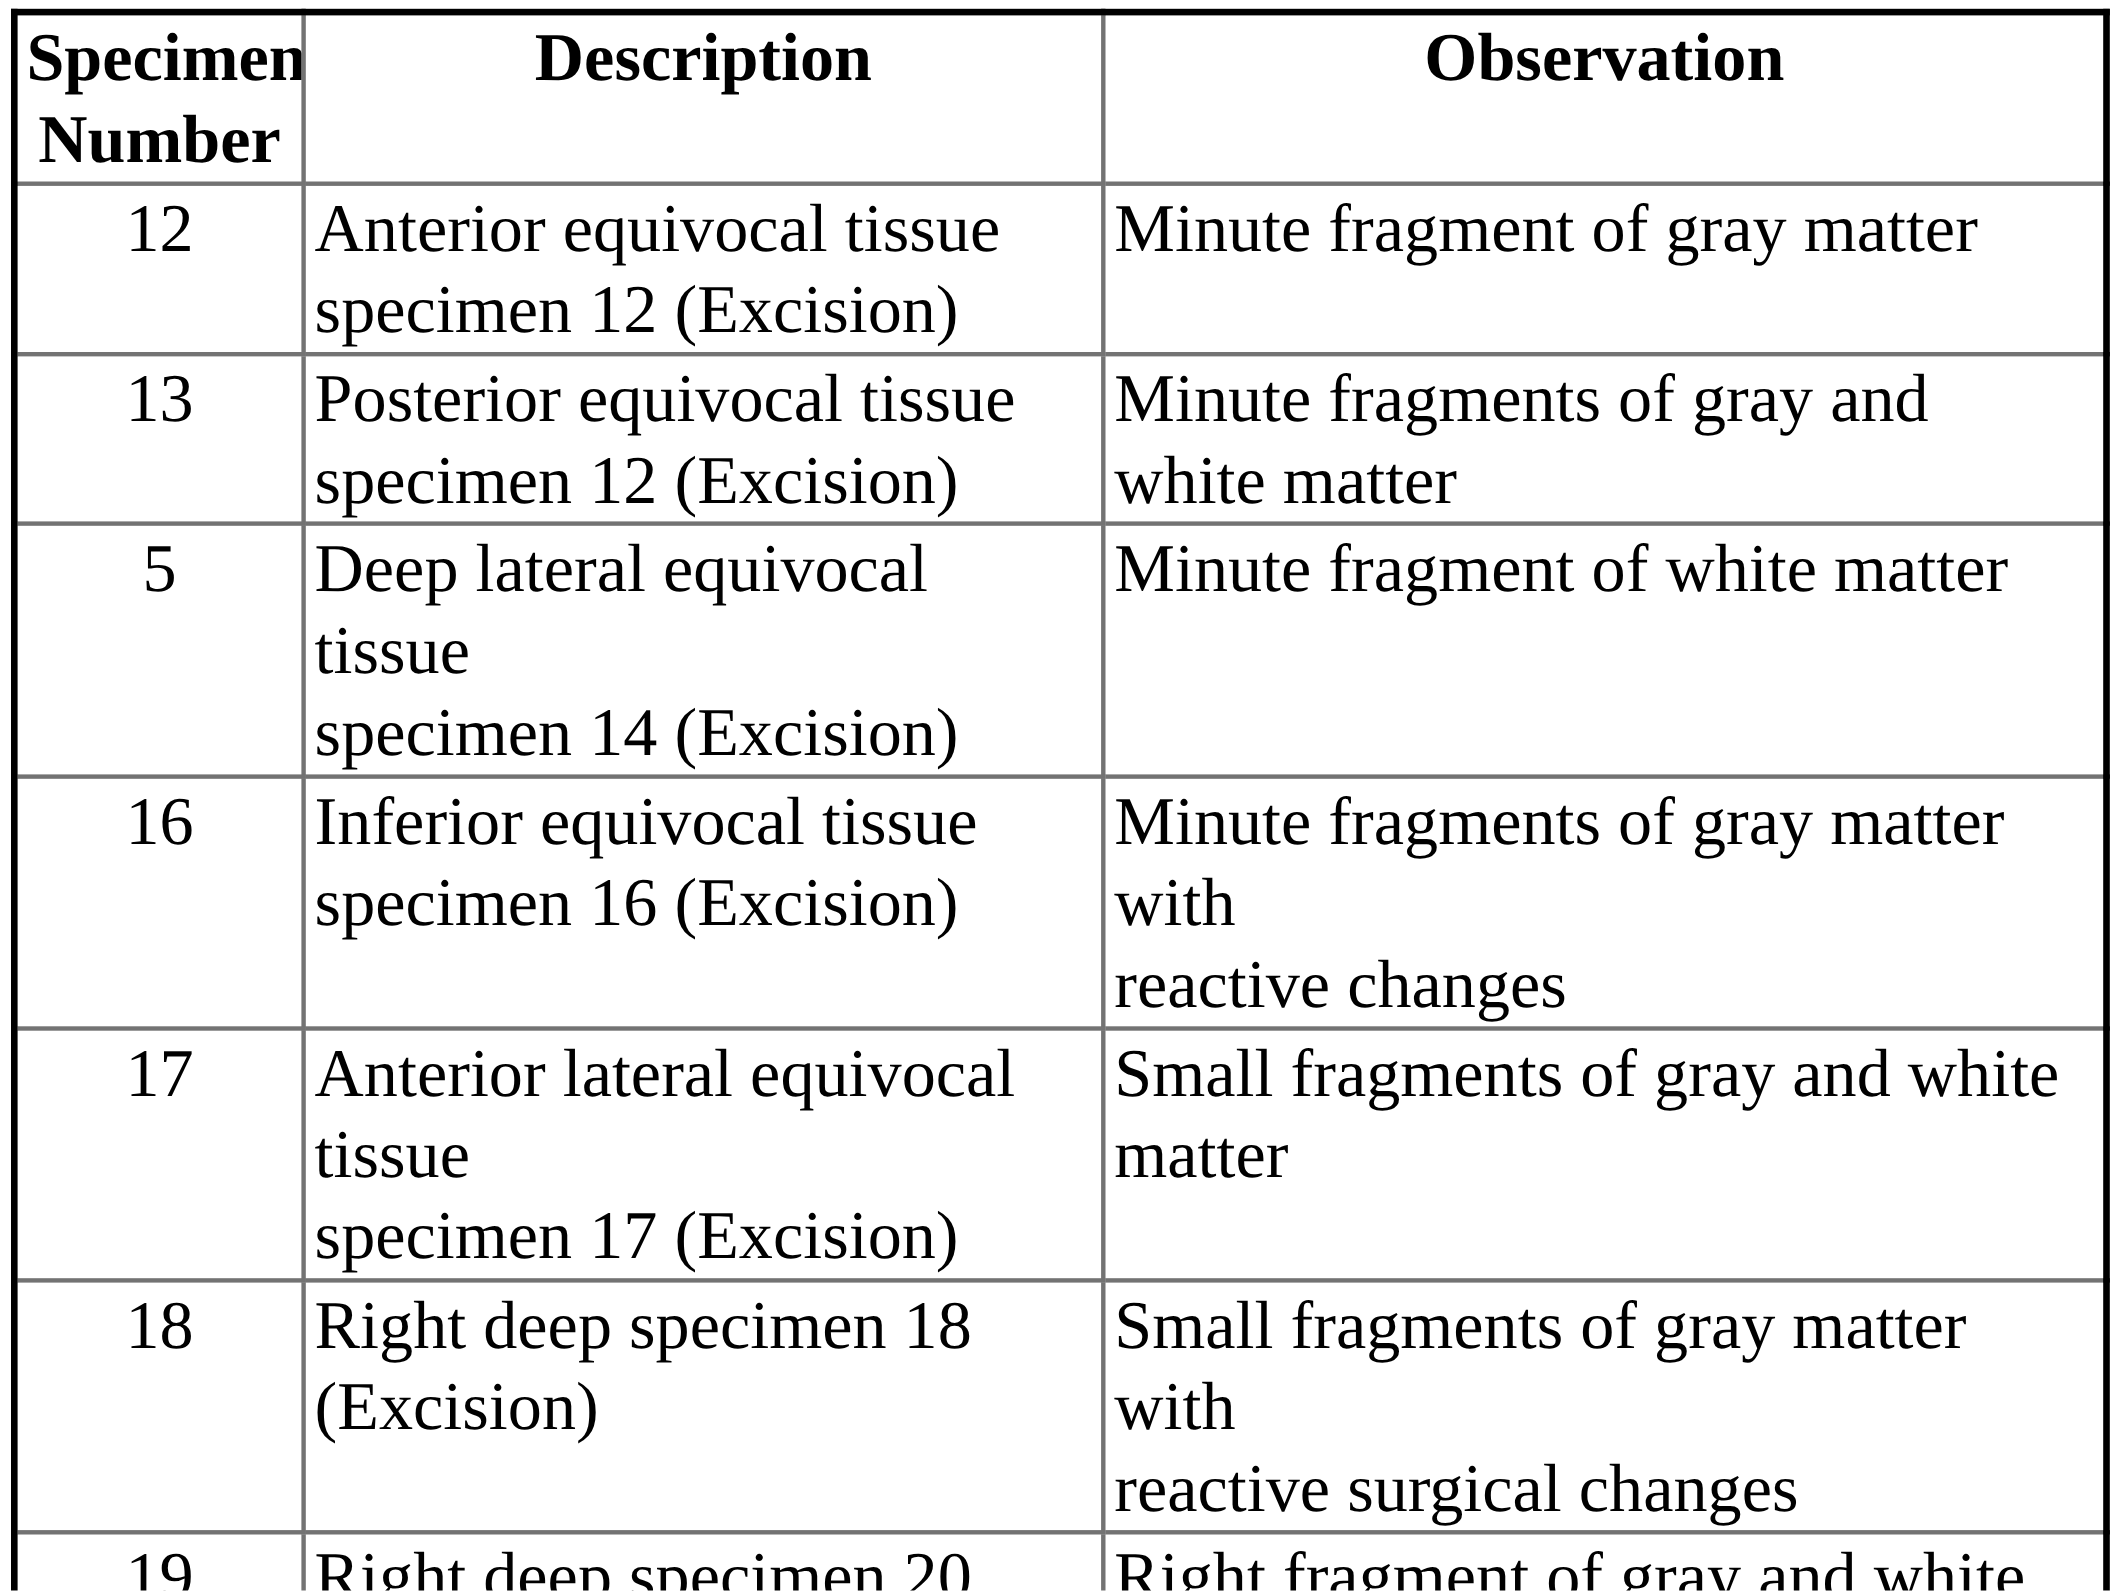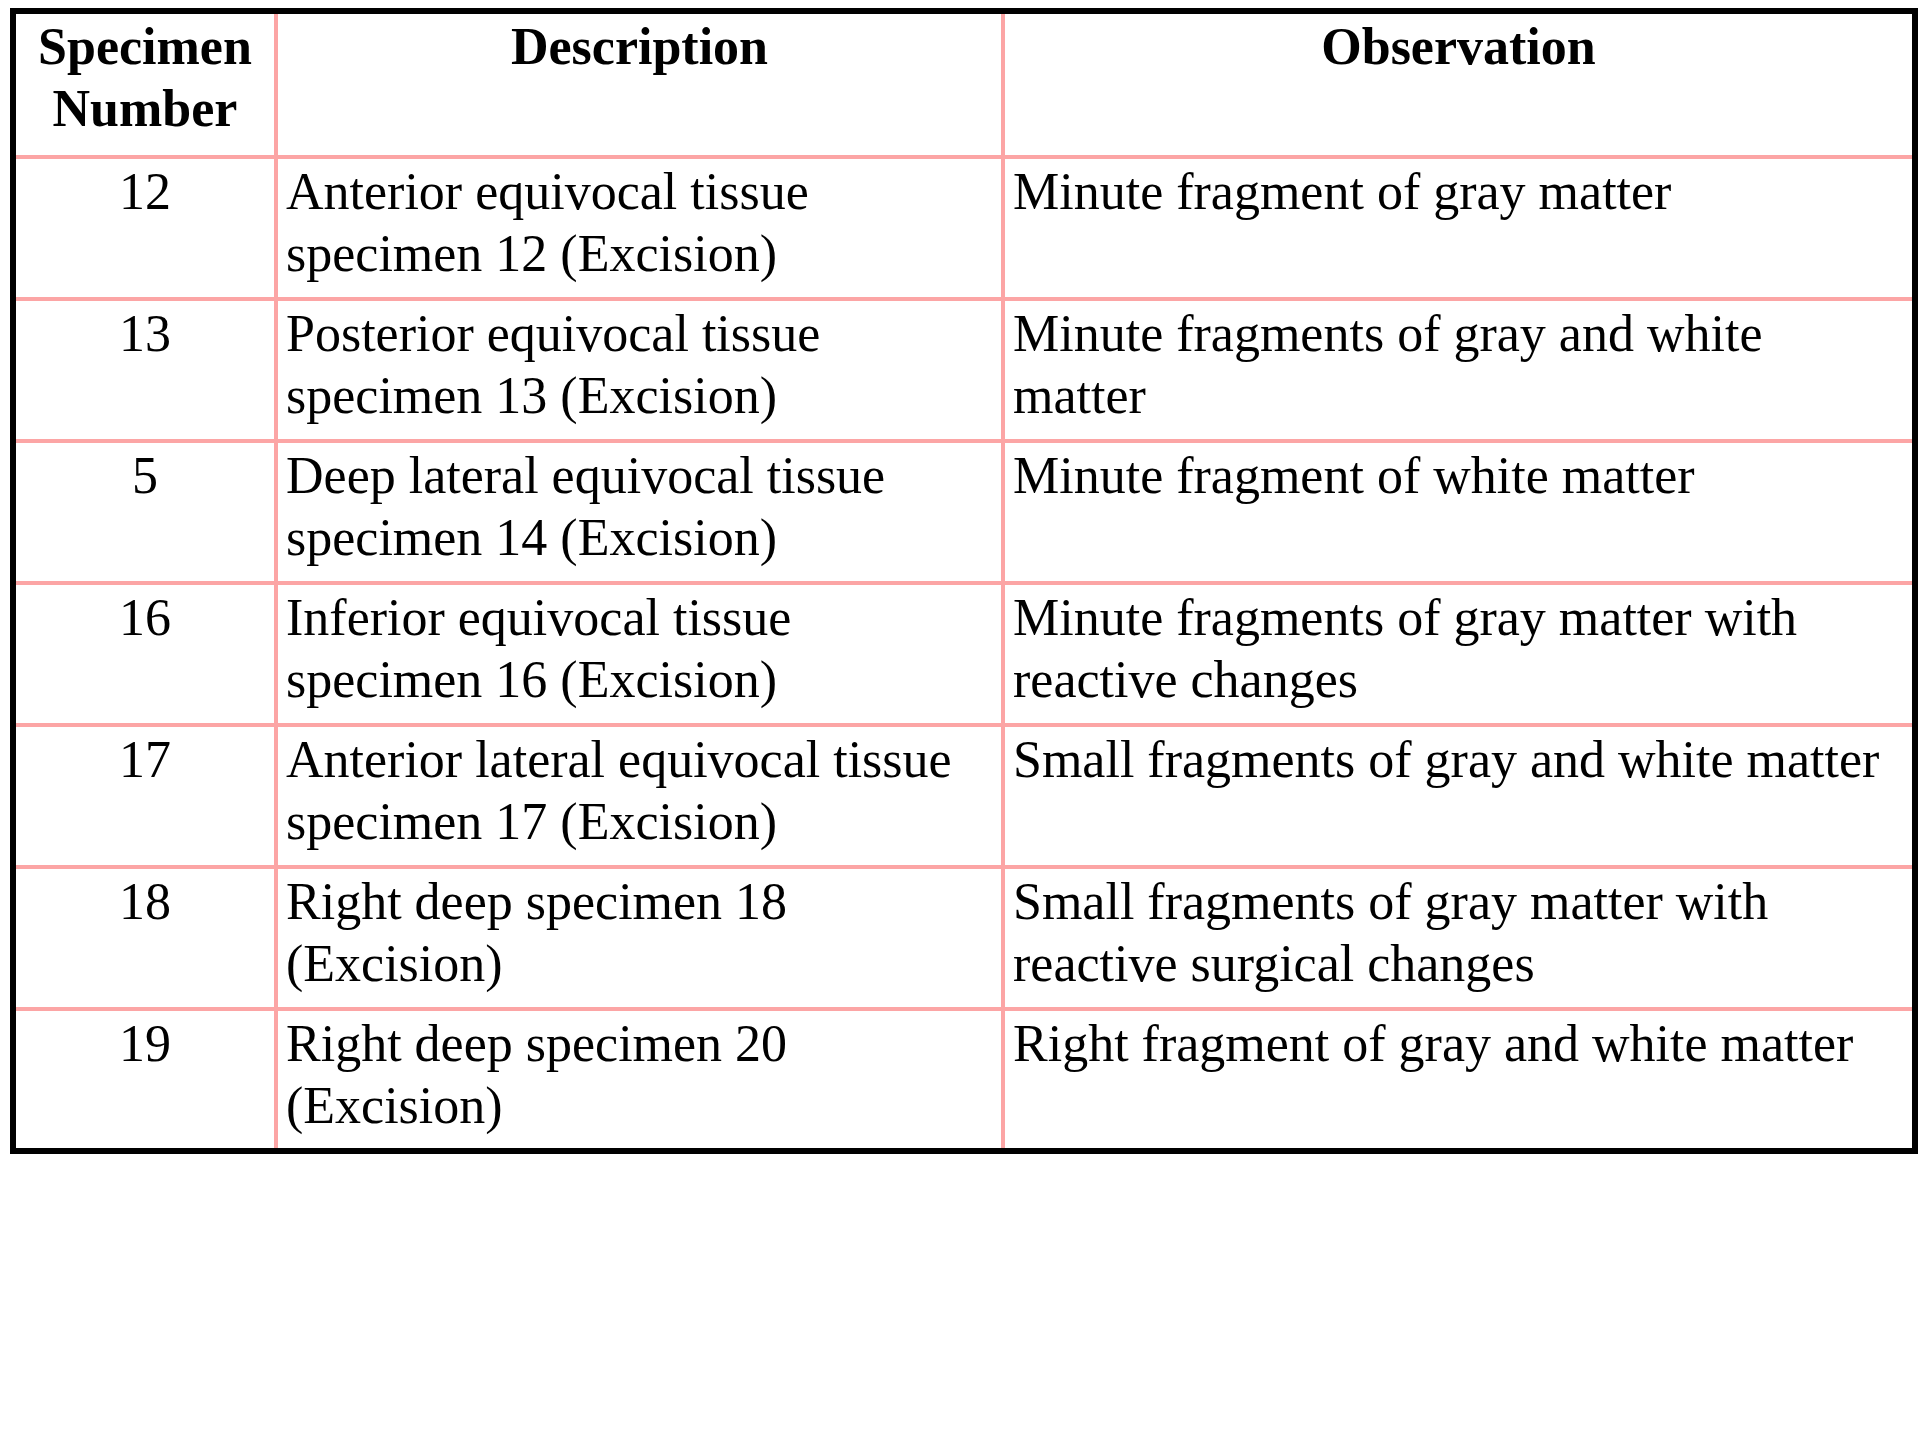--- a/index.html
+++ b/index.html
@@ -22,23 +22,23 @@
     position: absolute;
     left: 10px;
     top: 8px;
     width: 1902px;
     border-collapse: collapse;
     table-layout: fixed;
     border: 6px solid #000000;
   }
   table.spec-table th,
   table.spec-table td {
-    border: 4px solid #fca5a5;
+    border: 4px solid #737373;
     vertical-align: top;
-    font-size: 52px;
+    font-size: 62px;
     line-height: 1.2;
     white-space: pre-line;
     padding: 2px 8px 0 8px;
     overflow: hidden;
   }
   thead tr { height: 146px; }
   tbody tr { height: 142px; }
   th.col-num, th.col-desc, th.col-obs {
     font-weight: bold;
     text-align: center;
@@ -77,21 +77,21 @@
     <tbody>
       <tr>
         <td class="cell-num">12</td>
         <td class="cell-desc">Anterior equivocal tissue
 specimen 12 (Excision)</td>
         <td class="cell-obs">Minute fragment of gray matter</td>
       </tr>
       <tr>
         <td class="cell-num">13</td>
         <td class="cell-desc">Posterior equivocal tissue
-specimen 13 (Excision)</td>
+specimen 12 (Excision)</td>
         <td class="cell-obs">Minute fragments of gray and white matter</td>
       </tr>
       <tr>
         <td class="cell-num">5</td>
         <td class="cell-desc">Deep lateral equivocal tissue
 specimen 14 (Excision)</td>
         <td class="cell-obs">Minute fragment of white matter</td>
       </tr>
       <tr>
         <td class="cell-num">16</td>

